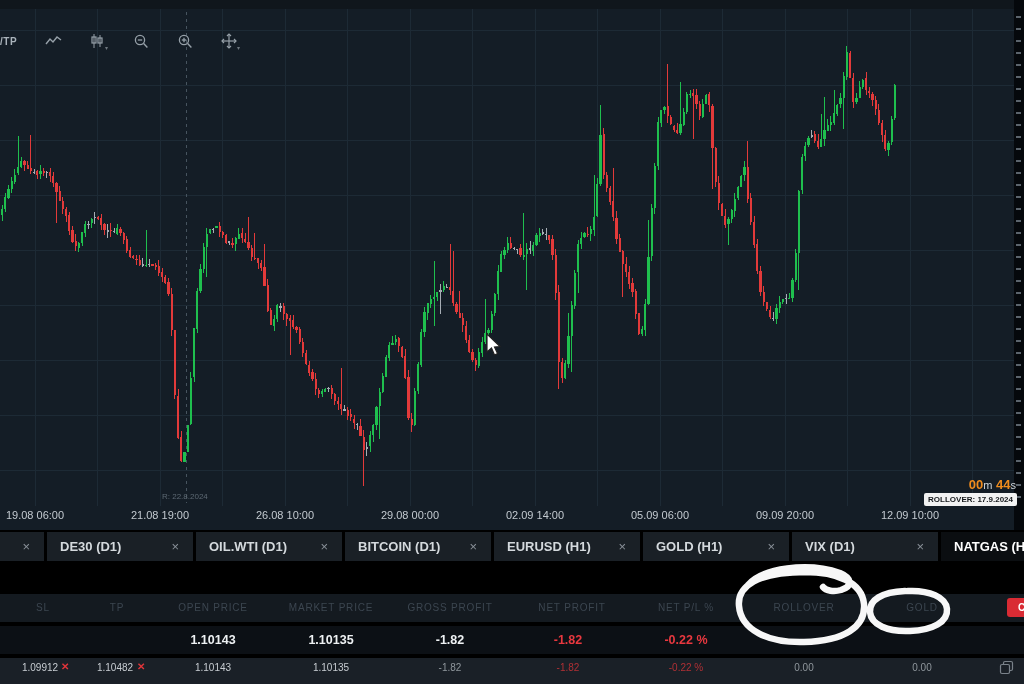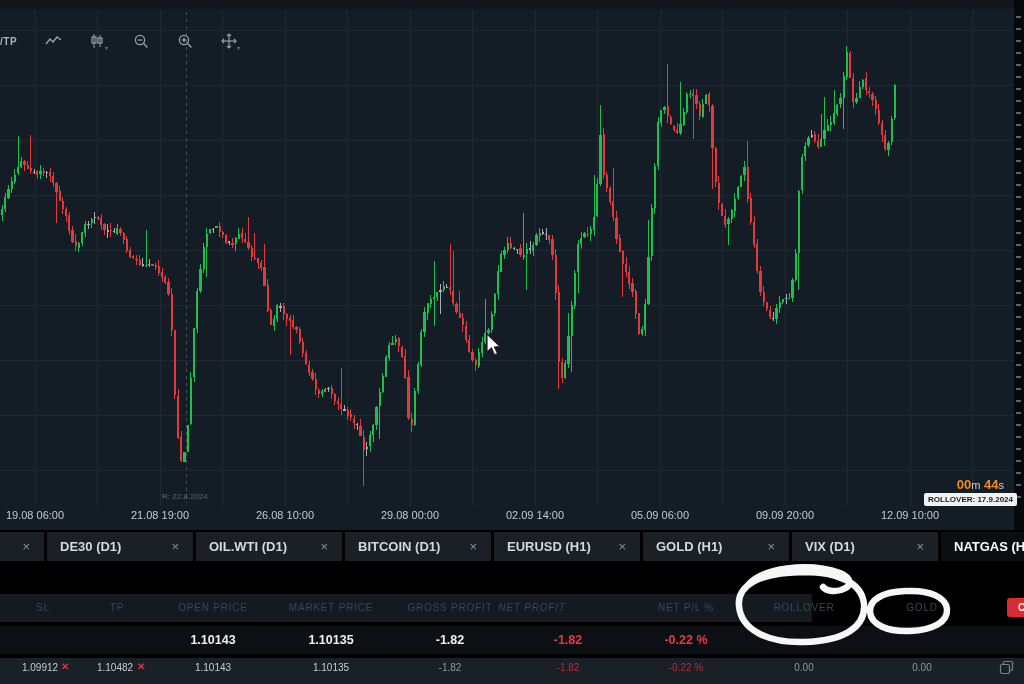--- a/index.html
+++ b/index.html
@@ -20,21 +20,21 @@
   .tb-icon { width:20px; height:20px; display:flex; align-items:center; justify-content:center; position:relative; cursor:pointer; }
   .tb-caret { position:absolute; right:-1px; bottom:0px; font-size:6px; color:#6d767e; }
 
   
   #time-axis { position:absolute; left:0; top:506px; width:1014px; height:24px; }
   .x-tick { position:absolute; top:3px; transform:translateX(-50%); font-size:11px; color:#c3cad0; white-space:nowrap; }
   .x-tick.clip { transform:none; }
   #rollover-label { position:absolute; font-size:8px; color:#5d6973; white-space:nowrap; }
 
   
-  #countdown { position:absolute; top:477px; right:20px; font-size:13px; font-weight:bold; white-space:nowrap; }
+  #countdown { position:absolute; top:477px; right:8px; font-size:13px; font-weight:bold; white-space:nowrap; }
   #countdown .num { color:#f08c1d; }
   #countdown .unit { color:#cfd4d8; font-weight:normal; font-size:11px; }
   #rollover-tooltip { position:absolute; top:493px; right:7px; background:#f2f2f2; color:#15181b;
                       font-size:8px; font-weight:bold; padding:2px 4px; border-radius:2px; white-space:nowrap; }
 
   
   #mouse-cursor { position:absolute; left:483px; top:333px; }
 
   
   #tab-bar { position:absolute; left:0; top:530px; width:1024px; height:33px; background:#000;
@@ -44,21 +44,21 @@
   .tab-label { font-size:13px; font-weight:600; color:#d4d9dd; white-space:nowrap; }
   .tab-close { margin-left:auto; padding-left:12px; font-size:13px; color:#8a9199; cursor:pointer; }
   .tab.partial { width:44px; padding:0 14px 0 0; justify-content:flex-end; }
   .tab.active { background:#0b0e11; }
   .tab.active .tab-label { color:#fff; font-weight:bold; }
   .tab.w { width:146px;gap:14px; }
   .tab.grow { width:160px; }
 
   
   #bottom-panel { position:absolute; left:0; top:563px; width:1024px; height:121px; background:#000; }
-  #header-row { position:absolute; left:0; top:31px; width:812px; height:28px; background:#141a20; }
+  #header-row { position:absolute; left:0; top:31px; width:1024px; height:28px; background:#141a20; }
   .col-header { position:absolute; top:8px; transform:translateX(-50%); font-size:10px; letter-spacing:0.8px;
                 color:#3c4650; white-space:nowrap; }
   #close-button { position:absolute; left:1007px; top:35px; background:#d92b34; color:#fff; font-weight:bold;
                   font-size:10px; letter-spacing:0.5px; padding:4px 11px; border-radius:3px; border:none; cursor:pointer; }
   #value-row { position:absolute; left:0; top:63px; width:1024px; height:28px; background:#0c1015; }
   .val { position:absolute; top:7px; transform:translateX(-50%); font-size:12.5px; font-weight:bold;
          color:#eef1f3; white-space:nowrap; }
   .val.neg { color:#e8383f; }
   #detail-row { position:absolute; left:0; top:95px; width:1024px; height:34px; background:#1a2027; }
   .dval { position:absolute; top:4px; transform:translateX(-50%); font-size:10px; color:#c7ccd1; white-space:nowrap; }
@@ -808,21 +808,21 @@
       </div>
     </div>
 
   <div id="bottom-panel">
     <div id="header-row">
         <span class="col-header" style="left: 43px;">SL</span>
         <span class="col-header" style="left: 117px;">TP</span>
         <span class="col-header" style="left: 213px;">OPEN PRICE</span>
         <span class="col-header" style="left: 331px;">MARKET PRICE</span>
         <span class="col-header" style="left: 450px;">GROSS PROFIT</span>
-        <span class="col-header" style="left: 532px; font-style: italic;">NET PROFIT</span>
+        <span class="col-header" style="left: 572px;">NET PROFIT</span>
         <span class="col-header" style="left: 686px;">NET P/L %</span>
         <span class="col-header" style="left: 804px;">ROLLOVER</span>
         <span class="col-header" style="left: 922px;">GOLD</span>
       </div>
     <button id="close-button">CLOSE</button>
 
     <div id="value-row">
       <span class="val" style="left:213px">1.10143</span>
       <span class="val" style="left:331px">1.10135</span>
       <span class="val" style="left:450px">-1.82</span>

